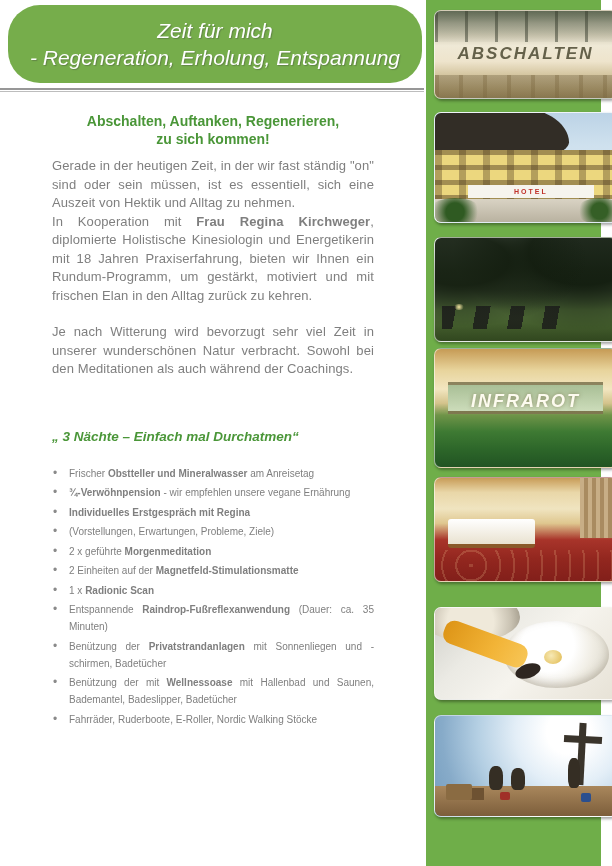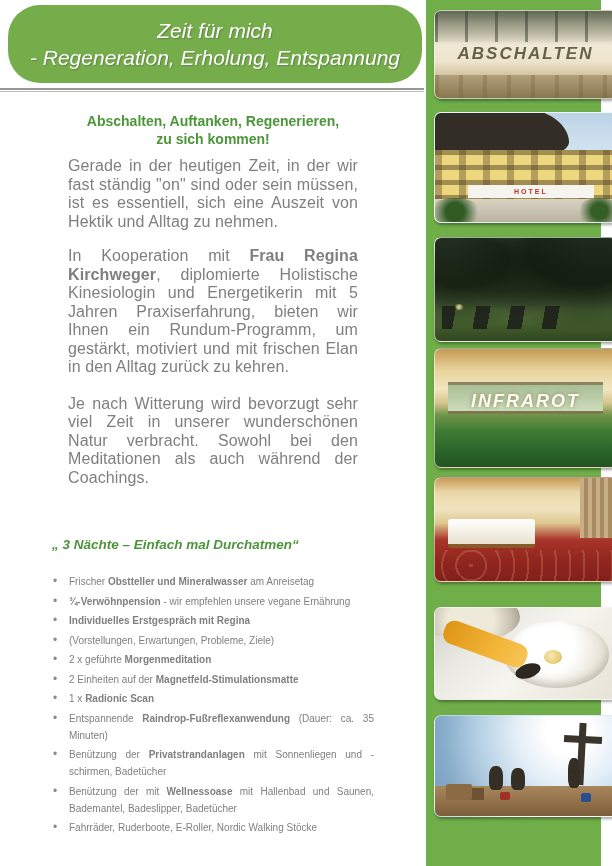--- a/index.html
+++ b/index.html
@@ -33,21 +33,21 @@
   
   .content{
     position:absolute;left:52px;top:96px;width:322px;
     color:var(--text-gray);
   }
   .intro-heading{
     margin-top:16px;text-align:center;color:var(--heading-green);
     font-weight:bold;font-size:14px;line-height:18px;
   }
   .para{
-    margin:16px;text-align:justify;font-size:16px;line-height:18.5px;
+    margin:0;text-align:justify;font-size:13px;line-height:18.5px;
     letter-spacing:.1px;
   }
   .para.first{margin-top:9px;}
   .para.gap{margin-top:18px;}
   .para b{font-weight:bold;}
   .package-title{
     margin-top:50px;color:var(--heading-green);
     font-weight:bold;font-style:italic;font-size:13.5px;line-height:16px;
   }
   ul.benefits{
@@ -175,21 +175,21 @@
 
 <div class="rule"></div>
 
 <div class="content">
   <div class="intro-heading">
     <div>Abschalten, Auftanken, Regenerieren,</div>
     <div>zu sich kommen!</div>
   </div>
 
   <p class="para first"><span>Gerade in der heutigen Zeit, in der wir fast ständig "on" sind oder sein müssen, ist es essentiell, sich eine Auszeit von Hektik und Alltag zu nehmen.</span></p>
-  <p class="para"><span>In Kooperation mit </span><b>Frau Regina Kirchweger</b><span>, diplomierte Holistische Kinesiologin und Energetikerin mit 5 Jahren Praxiserfahrung, bieten wir Ihnen ein Rundum-Programm, um gestärkt, motiviert und mit frischen Elan in den Alltag zurück zu kehren.</span></p>
+  <p class="para"><span>In Kooperation mit </span><b>Frau Regina Kirchweger</b><span>, diplomierte Holistische Kinesiologin und Energetikerin mit 18 Jahren Praxiserfahrung, bieten wir Ihnen ein Rundum-Programm, um gestärkt, motiviert und mit frischen Elan in den Alltag zurück zu kehren.</span></p>
   <p class="para gap"><span>Je nach Witterung wird bevorzugt sehr viel Zeit in unserer wunderschönen Natur verbracht. Sowohl bei den Meditationen als auch während der Coachings.</span></p>
 
   <div class="package-title">„ 3 Nächte – Einfach mal Durchatmen“</div>
 
   <ul class="benefits">
       <li><span>Frischer </span><b>Obstteller und Mineralwasser</b><span> am Anreisetag</span></li>
       <li><b>¾-Verwöhnpension</b><span> - wir empfehlen unsere vegane Ernährung</span></li>
       <li><b>Individuelles Erstgespräch mit Regina</b></li>
       <li><span>(Vorstellungen, Erwartungen, Probleme, Ziele)</span></li>
       <li><span>2 x geführte </span><b>Morgenmeditation</b></li>

